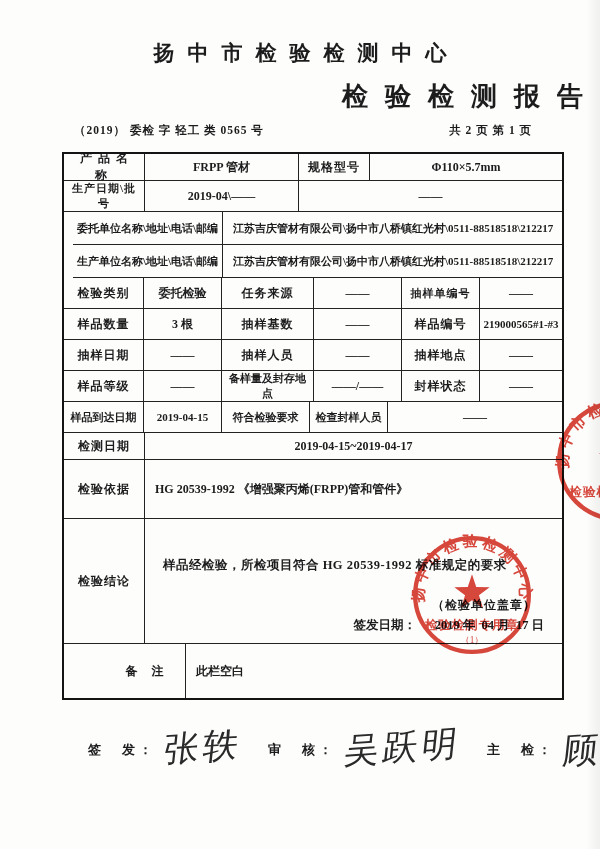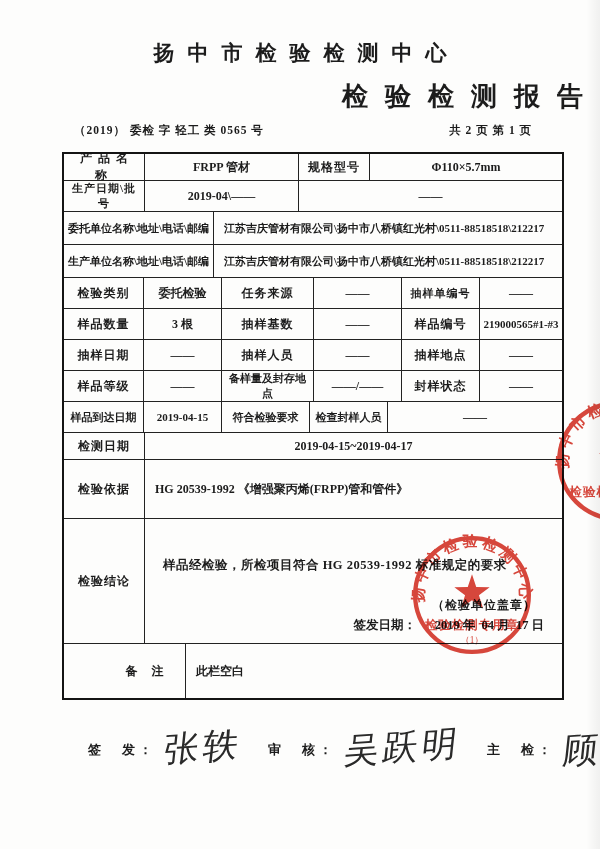--- a/index.html
+++ b/index.html
@@ -44,21 +44,21 @@
   .td{
     box-sizing:border-box;border-right:1px solid #222;
     display:flex;align-items:center;justify-content:center;
     text-align:center;padding:1px 3px;overflow:hidden;
   }
   .td:last-child{border-right:none;flex:1;}
   .td.left{justify-content:flex-start;text-align:left;padding-left:10px;}
   .lab{letter-spacing:1px;}
   .sp4{letter-spacing:6px;text-indent:6px;}
   .small{font-size:11px;}
-  .h26{height:26px;} .h30{height:30px;} .h32{height:32px;}
+  .h26{height:26px;} .h30{height:30px;} .h32{height:32px;margin-left:9px;}
   .h58{height:58px;} .h124{height:124px;} .h54{height:54px;}
   
   .wA1{width:81px;} .wA2{width:154px;} .wA3{width:71px;}
   .wB1{width:150px;}
   .w6a{width:80px;} .w6b{width:78px;} .w6c{width:92px;}
   .w6d{width:88px;} .w6e{width:78px;}
   
   .concl{position:relative;display:block;padding:0;}
   .concl-text{position:absolute;left:18px;top:38px;font-size:12.5px;letter-spacing:.5px;}
   .seal-note{position:absolute;right:26px;top:78px;font-size:12px;letter-spacing:1px;}

